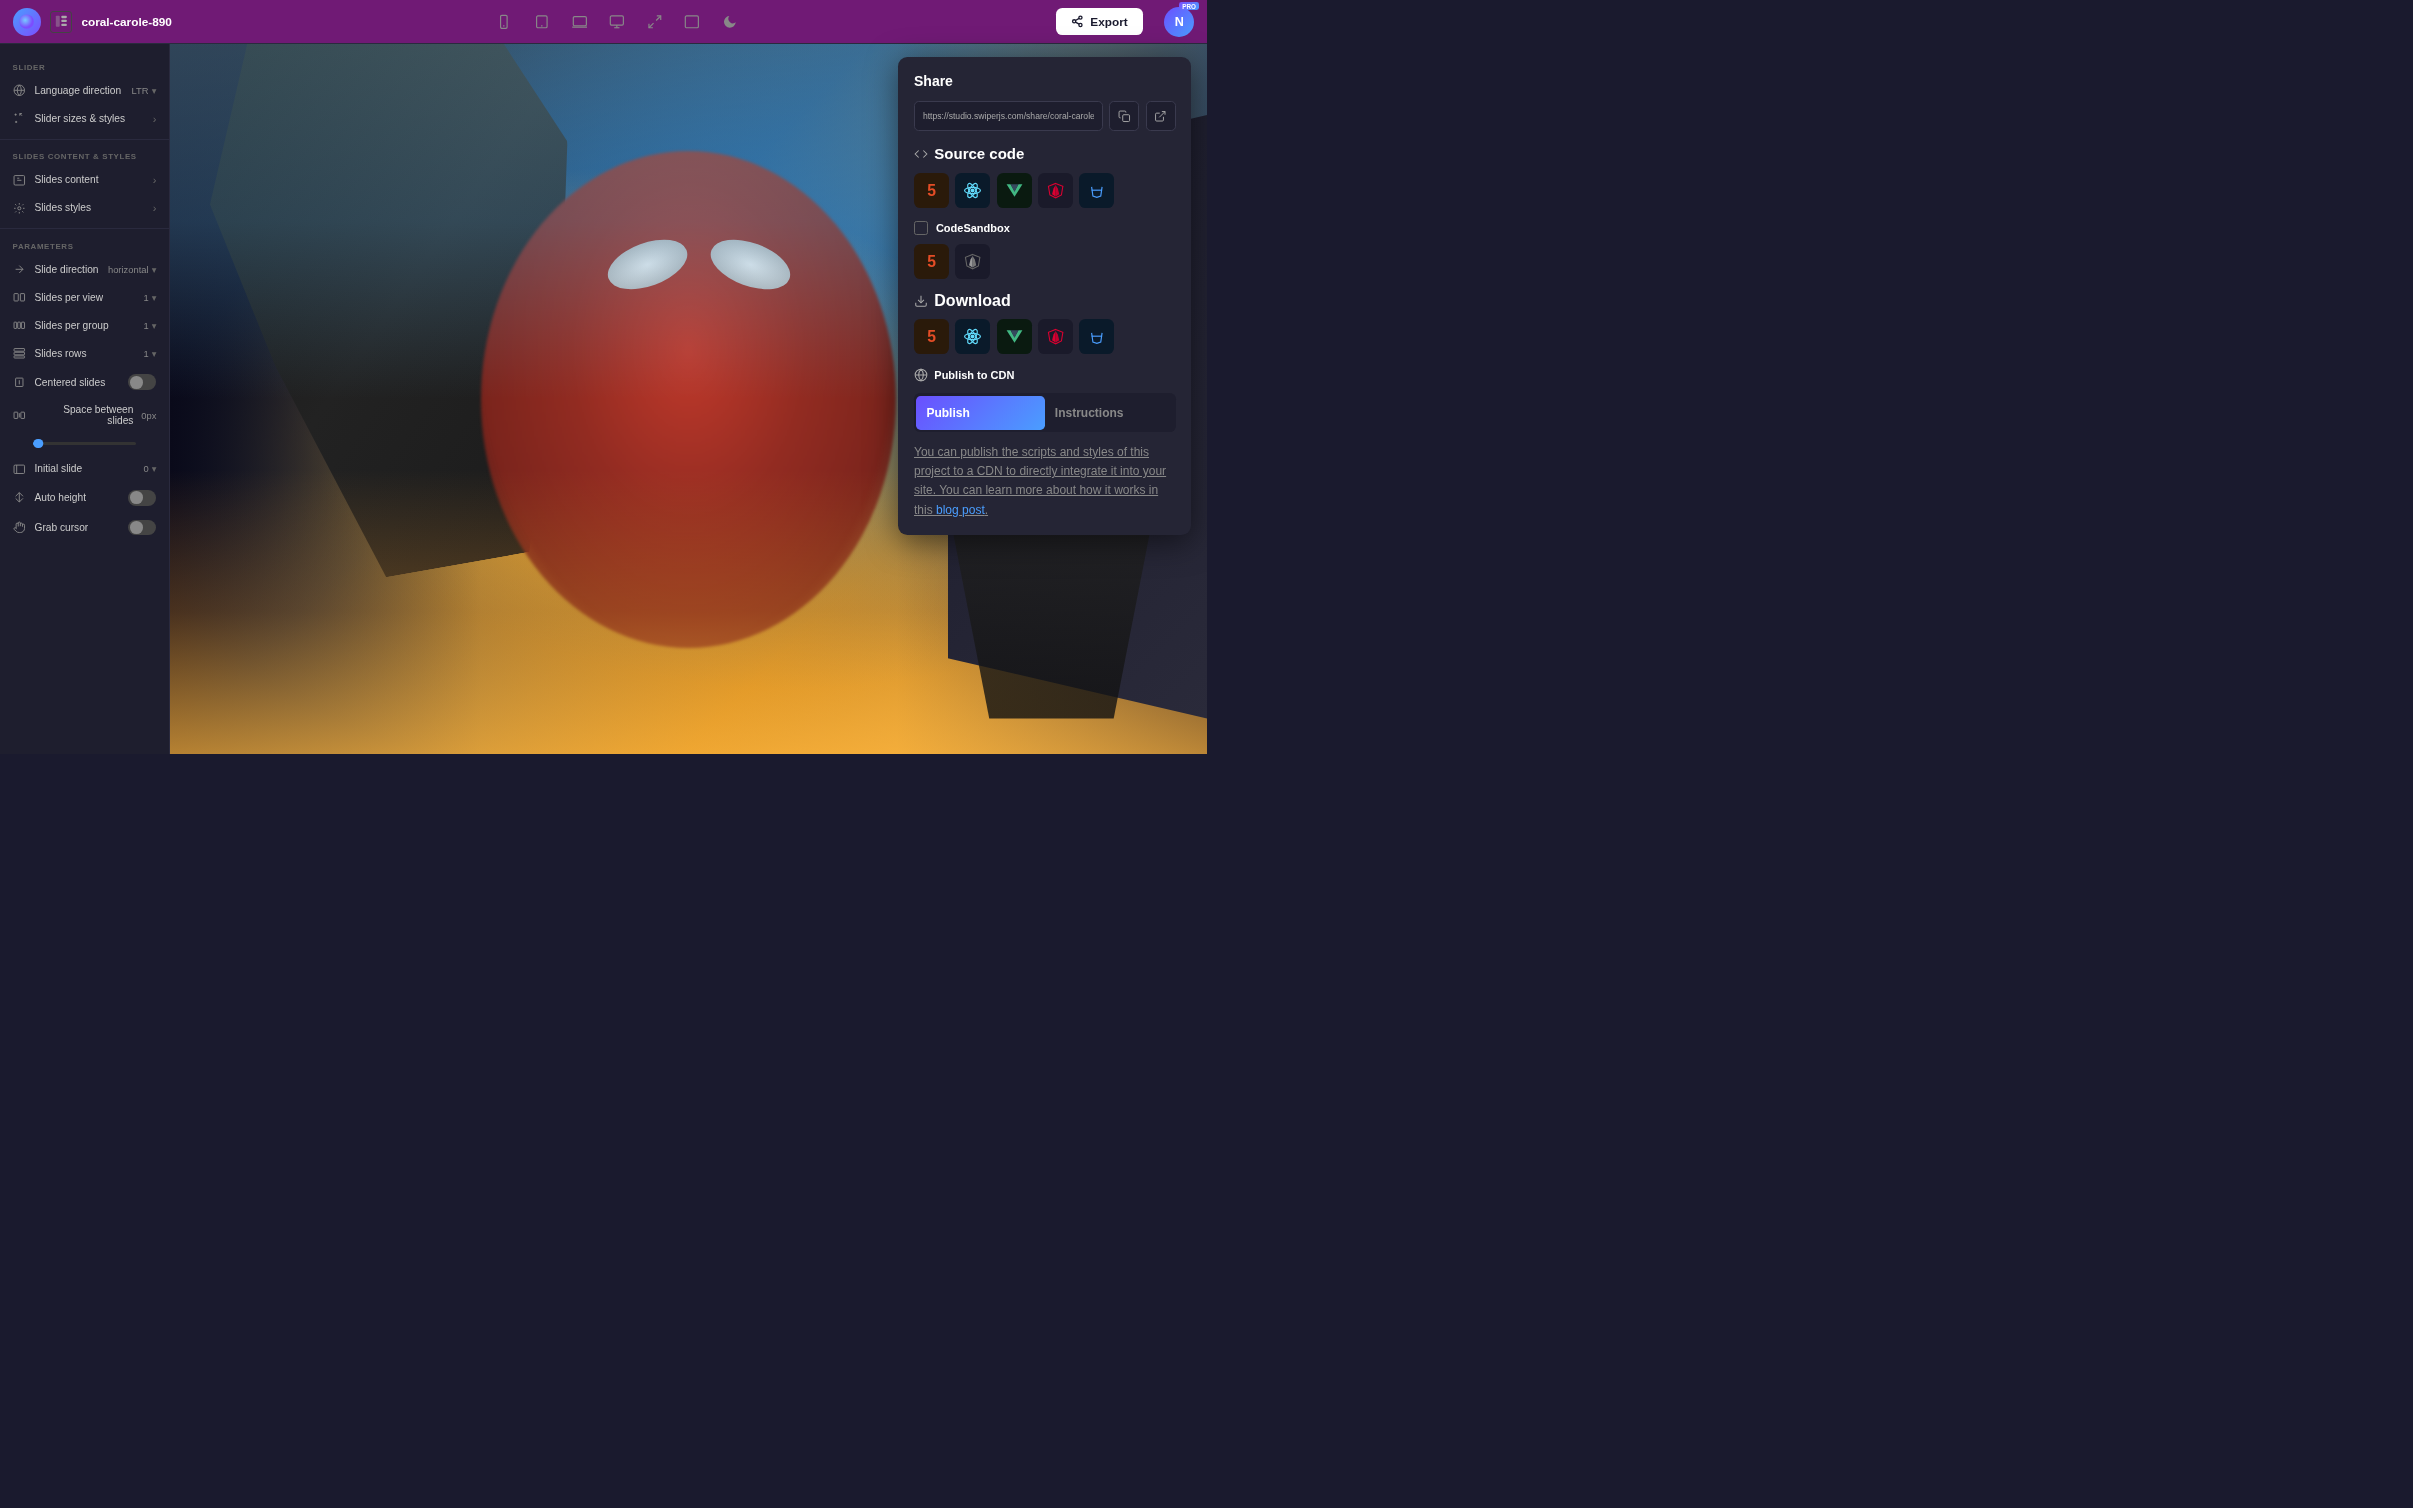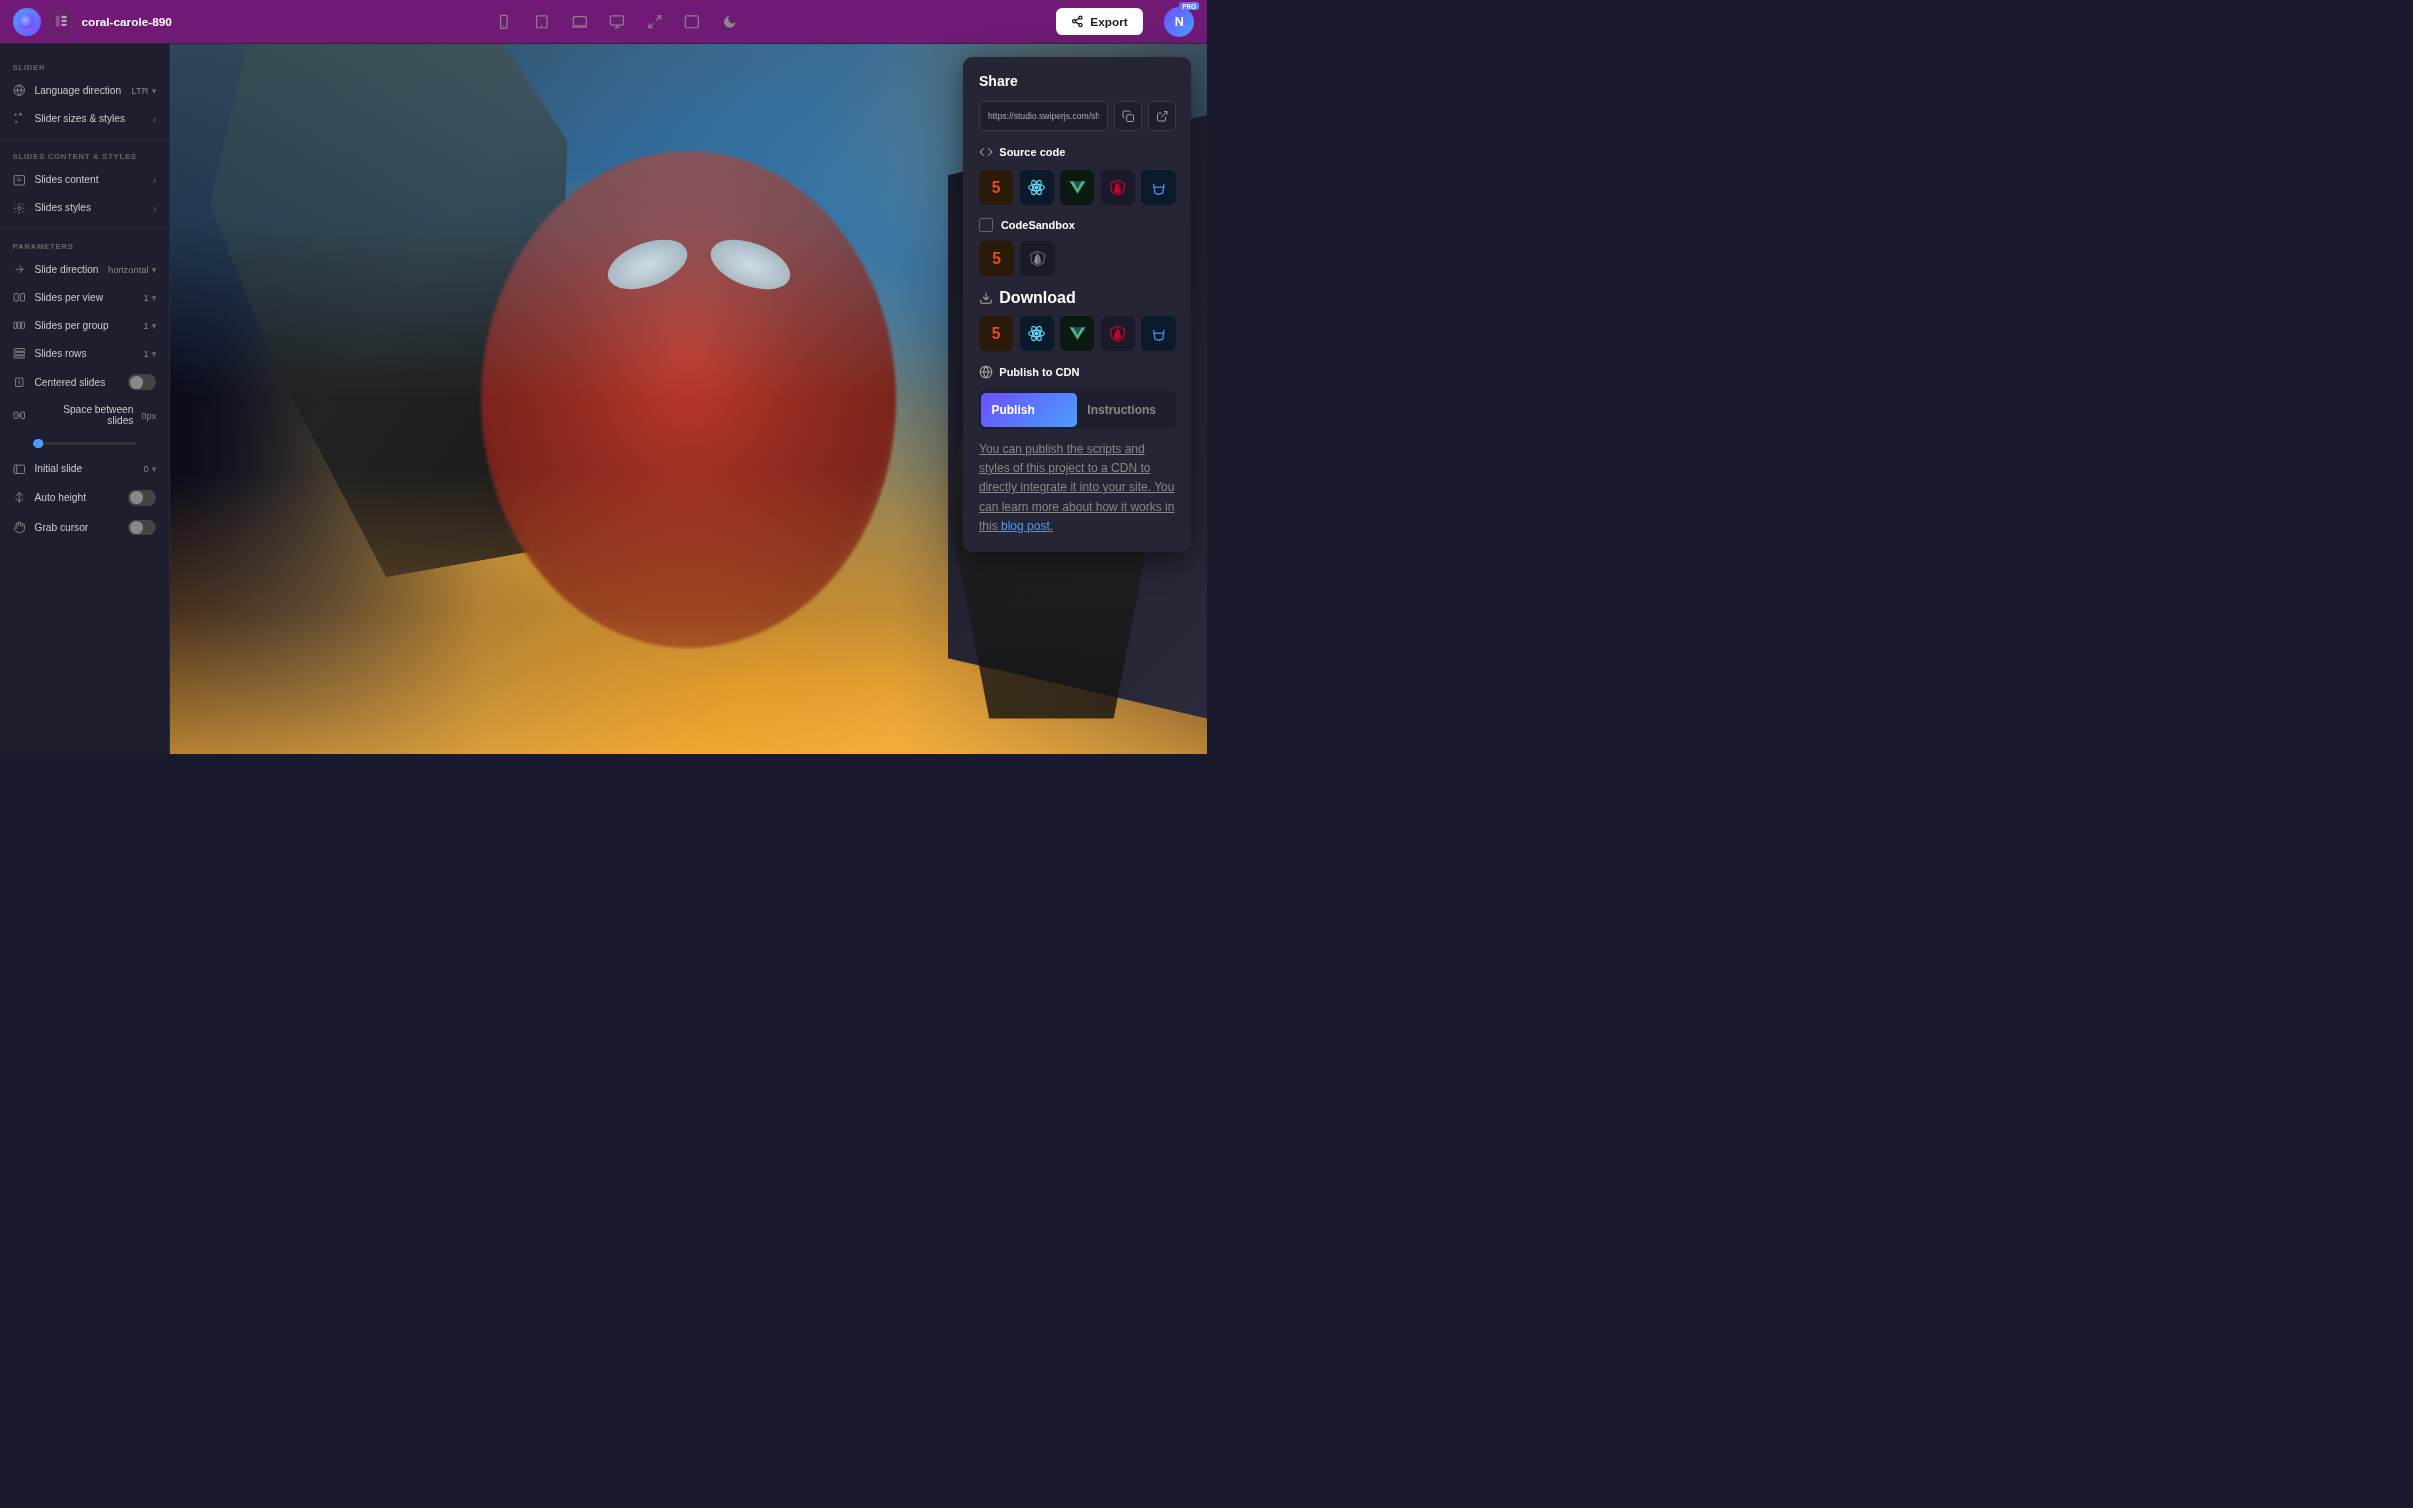--- a/index.html
+++ b/index.html
@@ -239,21 +239,21 @@
         linear-gradient(135deg, #0a0a1a 0%, #1a3a5c 40%, #c8861a 70%, #f0c060 100%);
       position: relative;
       overflow: hidden;
     }
 
     
     .share-panel {
       position: absolute;
       top: 57px;
       right: 15.7px;
-      width: 228px;
+      width: 293px;
       background: #252535;
       border-radius: 9.4px;
       padding: 15.7px;
       box-shadow: 0 6.3px 31px rgba(0,0,0,0.5);
       z-index: 200;
     }
     .share-title {
       font-size: 14px;
       font-weight: 700;
       color: #fff;
@@ -282,21 +282,21 @@
       color: #aaa;
       cursor: pointer;
     }
     .source-code-row {
       display: flex;
       align-items: center;
       gap: 6.3px;
       margin-bottom: 11px;
     }
     .source-code-label {
-      font-size: 11px;
+      font-size: 15px;
       font-weight: 600;
       color: #fff;
     }
     .framework-icons {
       display: flex;
       gap: 6.3px;
       margin-bottom: 12.6px;
     }
     .fw-icon {
       width: 35px; height: 35px;

